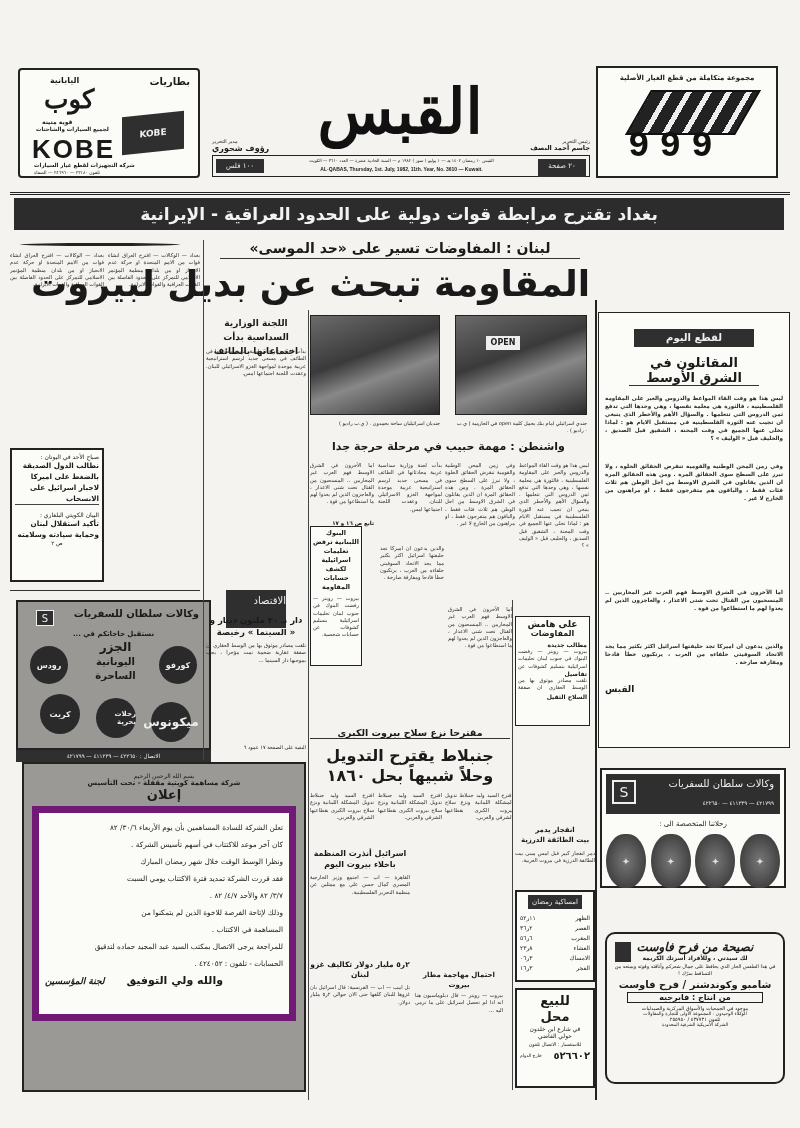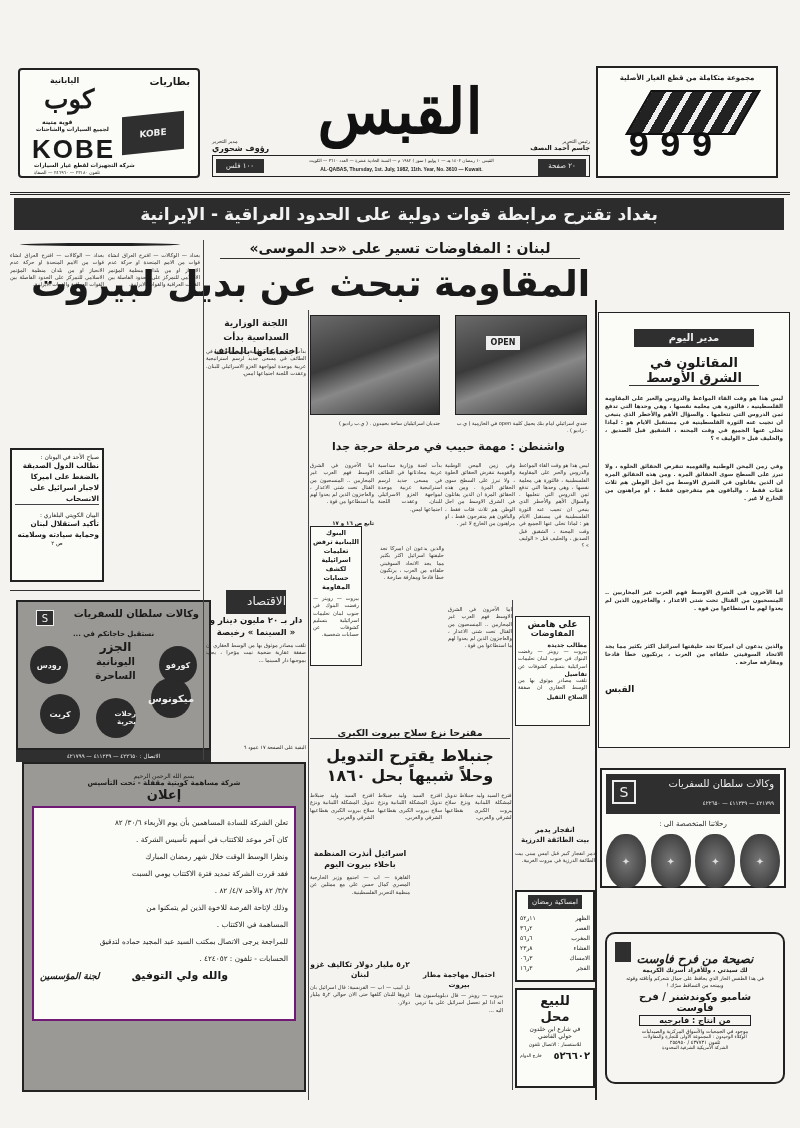--- a/index.html
+++ b/index.html
@@ -79,30 +79,30 @@
 
 <div class="abs gray" style="left:16px;top:600px;width:195px;height:150px;border:2px solid #222;">
   <div class="abs dark center" style="left:18px;top:8px;width:18px;height:16px;font-size:10px;line-height:16px;border:1px solid #eee;">S</div>
   <div class="abs" style="right:10px;top:6px;font-size:10px;font-weight:bold;">وكالات سلطان للسفريات</div>
   <div class="abs center" style="left:0;top:28px;width:100%;font-size:7px;font-weight:bold;">نستقبل حاجاتكم في ...</div>
   <div class="abs center" style="left:55px;top:38px;width:85px;font-size:12px;font-weight:bold;">الجزر</div>
   <div class="abs center" style="left:55px;top:54px;width:85px;font-size:10px;font-weight:bold;">اليونانية</div>
   <div class="abs center" style="left:55px;top:68px;width:85px;font-size:10px;font-weight:bold;">الساحرة</div>
   <div class="abs circle" style="right:12px;top:44px;width:38px;height:38px;font-size:8px;">كورفو</div>
   <div class="abs circle" style="left:12px;top:44px;width:38px;height:38px;font-size:8px;">رودس</div>
-  <div class="abs circle" style="right:18px;top:76px;width:40px;height:40px;font-size:10px;">ميكونوس</div>
+  <div class="abs circle" style="right:18px;top:100px;width:40px;height:40px;font-size:12px;">ميكونوس</div>
   <div class="abs circle" style="left:78px;top:96px;width:40px;height:40px;font-size:7px;">رحلات بحرية</div>
   <div class="abs circle" style="left:22px;top:92px;width:40px;height:40px;font-size:8px;">كريت</div>
 </div>
 <div class="abs dark center" style="left:16px;top:750px;width:195px;height:12px;font-size:5.5px;line-height:12px;">الاتصال : ٤٢٢٦٥٠ — ٤١١٢٣٩ — ٤٢١٧٩٩</div>
 
 <div class="abs" style="left:206px;top:316px;width:100px;font-size:9px;font-weight:bold;line-height:14px;text-align:center;">اللجنة الوزارية السداسية بدأت اجتماعاتها بالطائف</div>
 <div class="abs txt" style="left:206px;top:348px;width:100px;height:240px;">بدأت لجنة وزارية سداسية عربية محادثاتها في الطائف في مسعى جديد لرسم استراتيجية عربية موحدة لمواجهة الغزو الاسرائيلي للبنان. وعقدت اللجنة اجتماعها امس.</div>
 
-<div class="abs dark center" style="left:226px;top:590px;width:60px;height:24px;font-size:12px;line-height:22px;padding-left:30px;">الاقتصاد</div>
+<div class="abs dark center" style="left:226px;top:590px;width:60px;height:38px;font-size:10px;line-height:22px;padding-left:30px;">الاقتصاد</div>
 <div class="abs" style="left:206px;top:614px;width:100px;font-size:8.5px;font-weight:bold;line-height:12px;text-align:center;">دار بـ ٢٠ مليون دينار و « السينما » رخيصة</div>
 <div class="abs txt" style="left:206px;top:642px;width:100px;height:100px;">تلقت مصادر موثوق بها من الوسط العقاري ان صفقة عقارية ضخمة تمت مؤخرا ، يجب بموجبها دار السينما ...</div>
 <div class="abs" style="left:206px;top:744px;width:100px;font-size:5px;">البقية على الصفحة ١٧ عمود ٦</div>
 
 <div class="abs" style="left:220px;top:240px;width:360px;font-size:14px;font-weight:bold;text-align:center;border-bottom:1px solid #333;padding-bottom:2px;">لبنان : المفاوضات تسير على «حد الموسى»</div>
 <div class="abs center" style="left:210px;top:262px;width:380px;font-size:36px;font-weight:900;line-height:44px;white-space:nowrap;letter-spacing:-1px;">المقاومة تبحث عن بديل لبيروت</div>
 
 <div class="abs photo" style="left:310px;top:315px;width:130px;height:100px;"></div>
 <div class="abs photo" style="left:455px;top:315px;width:132px;height:100px;">
   <div class="abs center" style="left:30px;top:20px;width:34px;height:14px;background:#eee;color:#222;font-size:8px;font-weight:bold;direction:ltr;line-height:14px;">OPEN</div>
@@ -187,21 +187,21 @@
   <div style="font-size:6px;">في شارع ابن خلدون</div>
   <div style="font-size:6px;">حولي القاضي</div>
   <div style="font-size:4.8px;margin-top:3px;">للاستفسار : الاتصال تلفون</div>
   <div style="display:flex;justify-content:space-between;align-items:center;margin-top:3px;">
     <span style="font-size:10px;font-weight:900;">٥٢٦٦٠٢</span>
     <span style="font-size:4.5px;">خارج الدوام</span>
   </div>
 </div>
 
 <div class="abs box" style="left:598px;top:312px;width:192px;height:436px;border-width:1px;padding:6px;">
-  <div class="dark center" style="width:120px;margin:10px auto 8px;height:18px;line-height:18px;font-size:10px;font-weight:bold;">مدير اليوم</div>
+  <div class="dark center" style="width:120px;margin:10px auto 8px;height:18px;line-height:18px;font-size:10px;font-weight:bold;">لقطع اليوم</div>
   <div class="center" style="font-size:13px;font-weight:bold;">المقاتلون في</div>
   <div class="center" style="font-size:13px;font-weight:bold;border-bottom:1px solid #333;width:130px;margin:0 auto 8px;">الشرق الأوسط</div>
   <div class="txt bold" style="font-size:5.6px;line-height:8px;height:62px;margin-bottom:6px;">ليس هذا هو وقت القاء المواعظ والدروس والعبر على المقاومة الفلسطينية ، فالثورة هي معلمة نفسها ، وهي وحدها التي تدفع ثمن الدروس التي تتعلمها . والسؤال الأهم والأخطر الذي ينبغي ان تجيب عنه الثورة الفلسطينية في مستقبل الايام هو : لماذا تخلى عنها الجميع في وقت المحنة ، الشقيق قبل الصديق ، والحليف قبل « الوليف » ؟</div>
   <div class="txt bold" style="font-size:5.6px;line-height:8px;height:120px;margin-bottom:6px;">وفي زمن المحن الوطنية والقومية تنقرض الحقائق الحلوة ، ولا تبرز على السطح سوى الحقائق المرة . ومن هذه الحقائق المرة ان الذين يقاتلون في الشرق الاوسط من اجل الوطن هم ثلاث فئات فقط ، والباقون هم متفرجون فقط ، او مراهنون من الخارج لا غير .</div>
   <div class="txt bold" style="font-size:5.6px;line-height:8px;height:48px;margin-bottom:6px;">اما الآخرون في الشرق الاوسط فهم العرب غير المحاربين .. المنسحبون من القتال تحت شتى الاعذار ، والعاجزون الذين لم يعدوا لهم ما استطاعوا من قوة .</div>
   <div class="txt bold" style="font-size:5.6px;line-height:8px;height:40px;">والذين يدعون ان اميركا تجد حليفتها اسرائيل اكثر بكثير مما يجد الاتحاد السوفيتي حلفاءه من العرب ، يرتكبون خطأ فادحا ومفارقة صارخة .</div>
   <div style="font-size:9px;font-weight:900;text-align:left;margin-top:2px;">القبس</div>
 </div>
 
 <div class="abs box" style="left:600px;top:768px;width:186px;height:120px;padding:4px;">
@@ -212,38 +212,38 @@
   </div>
   <div class="center" style="font-size:7px;margin:6px 0;">رحلاتنا المتخصصة الى :</div>
   <div style="display:flex;justify-content:space-between;">
     <div class="oval" style="width:40px;height:54px;">✦</div>
     <div class="oval" style="width:40px;height:54px;">✦</div>
     <div class="oval" style="width:40px;height:54px;">✦</div>
     <div class="oval" style="width:40px;height:54px;">✦</div>
   </div>
 </div>
 
-<div class="abs" style="left:605px;top:932px;width:180px;height:152px;border:2px solid #222;border-radius:10px;padding:12px;text-align:center;background:#f6f5f1;">
+<div class="abs" style="left:605px;top:932px;width:180px;height:152px;border:2px solid #222;border-radius:10px;padding:0;text-align:center;background:#f6f5f1;">
   <div class="abs dark" style="left:8px;top:8px;width:16px;height:20px;"></div>
   <div style="font-size:12px;font-weight:900;font-style:italic;margin-top:6px;">نصيحة من فرح فاوست</div>
   <div style="font-size:6px;font-weight:bold;">لك سيدتي ، وللأفراد أسرتك الكريمة</div>
   <div style="font-size:5px;line-height:7px;margin:2px 4px;">في هذا الطقس الحار الذي يحافظ على جمال شعركم وأناقته وقوته ويمنعه من التساقط سرّك !</div>
   <div style="font-size:10px;font-weight:900;">شامبو وكوندشنر / فرح فاوست</div>
   <div style="font-size:8px;font-weight:bold;border:1px solid #222;margin:2px 20px;">من انتاج : فابرجيه</div>
   <div style="font-size:5px;">موجود في الجمعيات والأسواق المركزية والصيدليات</div>
   <div style="font-size:4.6px;">الوكلاء الوحيدون : المجموعة الأولى للتجارة والمقاولات</div>
   <div style="font-size:5px;">تلفون ٤٣٧٧٣١ / ٢٥٥٩٥٠</div>
   <div style="font-size:4.5px;">الشركة الأمريكية الشرقية المحدودة</div>
 </div>
 
 <div class="abs" style="left:22px;top:762px;width:284px;height:330px;background:#9b9995;border:2px solid #222;padding:8px;">
   <div class="center" style="font-size:6px;">بسم الله الرحمن الرحيم</div>
   <div class="center" style="font-size:7px;font-weight:bold;">شركة مساهمة كويتية مقفلة - تحت التأسيس</div>
   <div class="center" style="font-size:13px;font-weight:900;letter-spacing:6px;margin-bottom:4px;">إعلان</div>
-  <div style="background:#fbfbf8;border:2px solid #701a75;padding:6px;height:215px;">
+  <div style="background:#fbfbf8;border:7px solid #701a75;padding:6px;height:215px;">
     <div style="font-size:7.3px;line-height:17px;white-space:nowrap;">تعلن الشركة للسادة المساهمين بأن يوم الأربعاء ٣٠/٦/ ٨٢</div>
     <div style="font-size:7.3px;line-height:17px;white-space:nowrap;">كان آخر موعد للاكتتاب في أسهم تأسيس الشركة .</div>
     <div style="font-size:7.3px;line-height:17px;white-space:nowrap;">ونظرا الوسط الوقت خلال شهر رمضان المبارك</div>
     <div style="font-size:7.3px;line-height:17px;white-space:nowrap;">فقد قررت الشركة تمديد فترة الاكتتاب يومي السبت</div>
     <div style="font-size:7.3px;line-height:17px;white-space:nowrap;">٣/٧/ ٨٢ والأحد ٤/٧/ ٨٢ .</div>
     <div style="font-size:7.3px;line-height:17px;white-space:nowrap;">وذلك لإتاحة الفرصة للاخوة الذين لم يتمكنوا من</div>
     <div style="font-size:7.3px;line-height:17px;white-space:nowrap;">المساهمة في الاكتتاب .</div>
     <div style="font-size:7.3px;line-height:17px;white-space:nowrap;">للمراجعة يرجى الاتصال بمكتب السيد عبد المجيد حماده لتدقيق</div>
     <div style="font-size:7.3px;line-height:17px;white-space:nowrap;">الحسابات - تلفون : ٤٢٤٠٥٢ .</div>
     <div style="display:flex;justify-content:space-between;align-items:center;margin-top:2px;">

